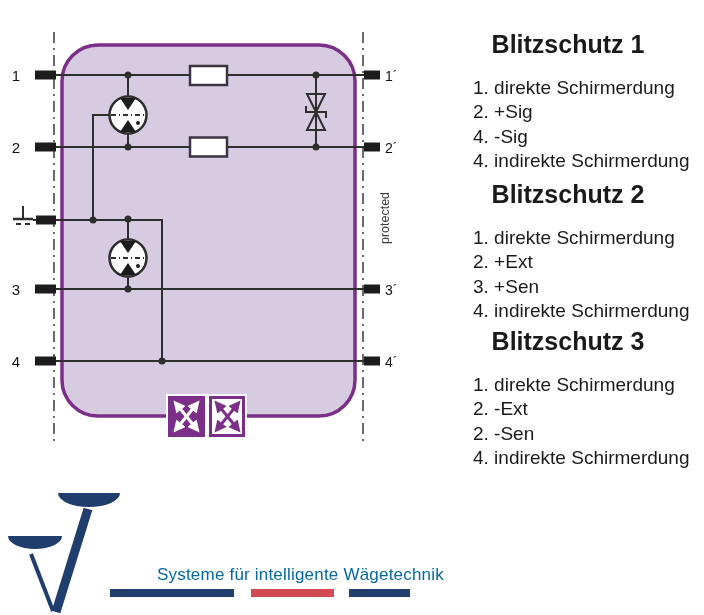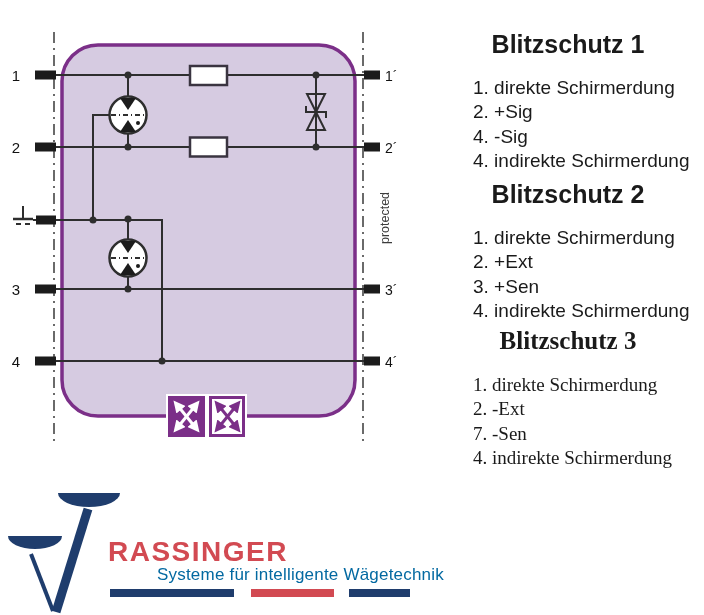--- a/index.html
+++ b/index.html
@@ -4,21 +4,21 @@
 <style>
   html,body { margin:0; padding:0; background:#ffffff; }
   .screen {
     position:relative; width:704px; height:615px; background:#ffffff;
     font-family:"Liberation Sans", sans-serif; overflow:hidden;
   }
   svg text { font-family:"Liberation Sans", sans-serif; }
 
   
   .legend-block { position:absolute; left:442px; width:252px; }
-  .lb-1 { top:34px; } .lb-2 { top:184px; } .lb-3 { top:331px;font-family:Liberation Serif, serif; }
+  .lb-1 { top:34px; } .lb-2 { top:184px; } .lb-3 { top:331px; }
   .lg-title { font-size:25px; font-weight:bold; text-align:center; line-height:20px; color:#1a1a1a; }
   .lg-items { margin-top:22px; }
   .lg-item { font-size:19px; line-height:24.3px; padding-left:31px; color:#1a1a1a; white-space:nowrap; }
 
   
   .logo-mark { position:absolute; left:0; top:480px; }
   .brand { position:absolute; left:108px; top:538px; font-size:28px; font-weight:bold;
            letter-spacing:1.5px; color:#d24a52; line-height:28px; white-space:nowrap; }
   .tagline { position:absolute; left:109px; top:566px; font-size:17px; color:#0369a1;
              line-height:18px; letter-spacing:0.2px; white-space:nowrap;margin-left:48px; }
@@ -160,35 +160,34 @@
       <div class="lg-item">3. +Sen</div>
       <div class="lg-item">4. indirekte Schirmerdung</div>
     </div>
   </div>
 
   <div class="legend-block lb-3">
     <div class="lg-title">Blitzschutz 3</div>
     <div class="lg-items">
       <div class="lg-item">1. direkte Schirmerdung</div>
       <div class="lg-item">2. -Ext</div>
-      <div class="lg-item">7. -Sen</div>
+      <div class="lg-item">2. -Sen</div>
       <div class="lg-item">4. indirekte Schirmerdung</div>
     </div>
   </div>
 
   <svg class="logo-mark" width="140" height="135" viewBox="0 0 140 135">
     <g fill="#1f3d6d" stroke="none">
       <path d="M58,13 A31,14 0 0 0 120,13 Z"></path>
       <path d="M8,56 A27,13 0 0 0 62,56 Z"></path>
     </g>
     <g stroke="#1f3d6d" fill="none" stroke-linecap="butt">
       <line x1="88" y1="29" x2="56" y2="132" stroke-width="9"></line>
       <line x1="31" y1="74" x2="53" y2="131" stroke-width="4"></line>
     </g>
   </svg>
 
-  <div class="brand">RASSINGER</div>
   <div class="tagline">Systeme für intelligente Wägetechnik</div>
   <div class="bar bar-navy1"></div>
   <div class="bar bar-red"></div>
   <div class="bar bar-navy2"></div>
 
 </div>
 
 </body></html>

